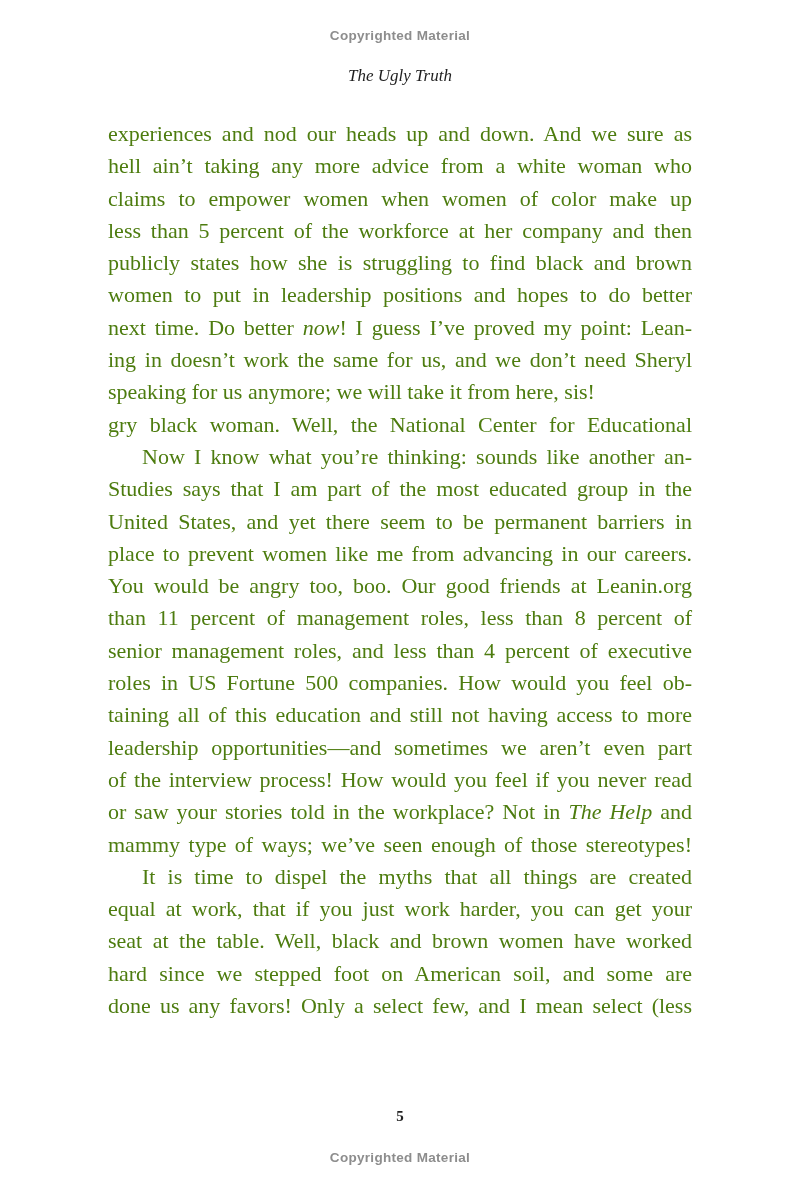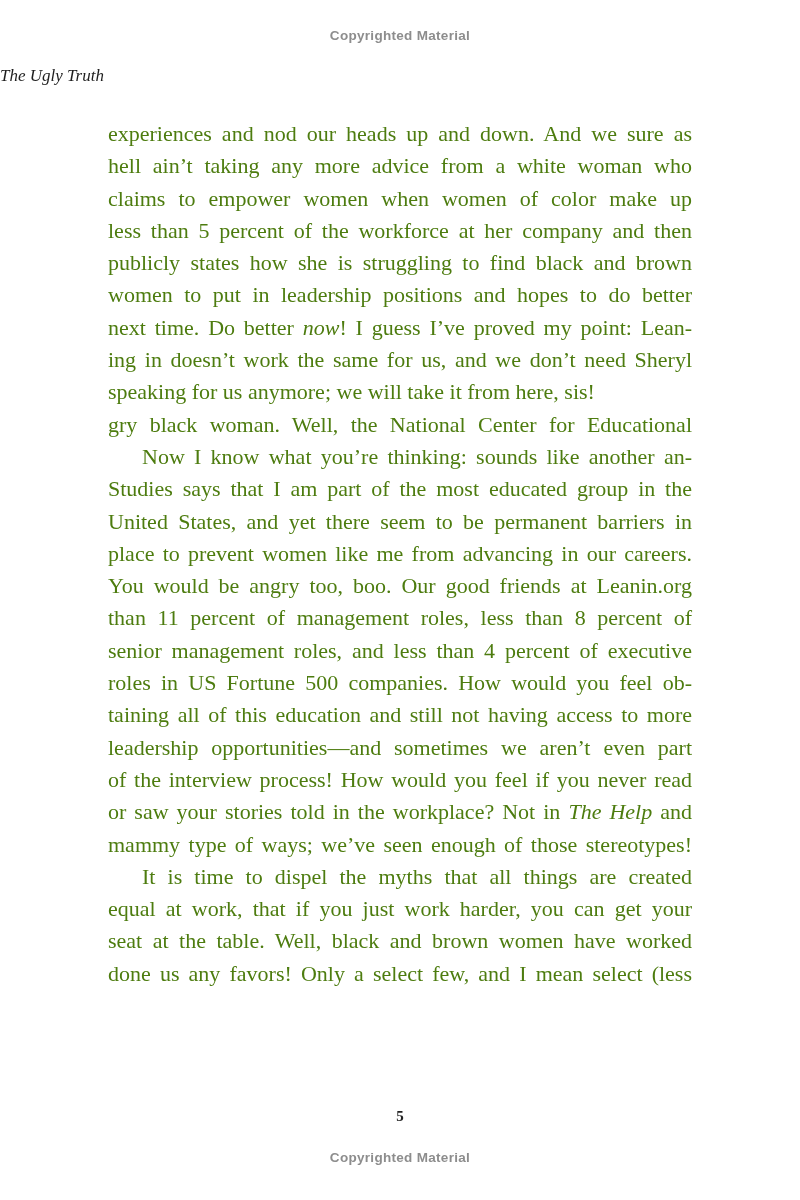--- a/index.html
+++ b/index.html
@@ -26,20 +26,21 @@
     letter-spacing: 0.3px;
     color: #8d8d8d;
   }
   .notice.top { top: 28px; }
   .notice.bottom { top: 1150px; }
   .running-head {
     position: absolute;
     top: 66px;
     left: 0;
     width: 100%;
+    text-align: center;
     font-style: italic;
     font-size: 17px;
     color: #1f1f1f;
   }
   .body-text {
     position: absolute;
     top: 118px;
     left: 108px;
     width: 584px;
     font-size: 22px;
@@ -99,19 +100,20 @@
       <div class="line"><span>senior management roles, and less than 4 percent of executive</span></div>
       <div class="line"><span>roles in US Fortune 500 companies. How would you feel ob-</span></div>
       <div class="line"><span>taining all of this education and still not having access to more</span></div>
       <div class="line"><span>leadership opportunities—and sometimes we aren’t even part</span></div>
       <div class="line"><span>of the interview process! How would you feel if you never read</span></div>
       <div class="line"><span>or saw your stories told in the workplace? Not in </span><em>The Help</em><span> and</span></div>
       <div class="line"><span>mammy type of ways; we’ve seen enough of those stereotypes!</span></div>
       <div class="line indent"><span>It is time to dispel the myths that all things are created</span></div>
       <div class="line"><span>equal at work, that if you just work harder, you can get your</span></div>
       <div class="line"><span>seat at the table. Well, black and brown women have worked</span></div>
+      <div class="line"><span>hard since we stepped foot on American soil, and some are</span></div>
       <div class="line"><span>done us any favors! Only a select few, and I mean select (less</span></div>
     </div>
 
   <div class="page-number">5</div>
 
   <div class="notice bottom">Copyrighted Material</div>
 </div>
 
 </body></html>

